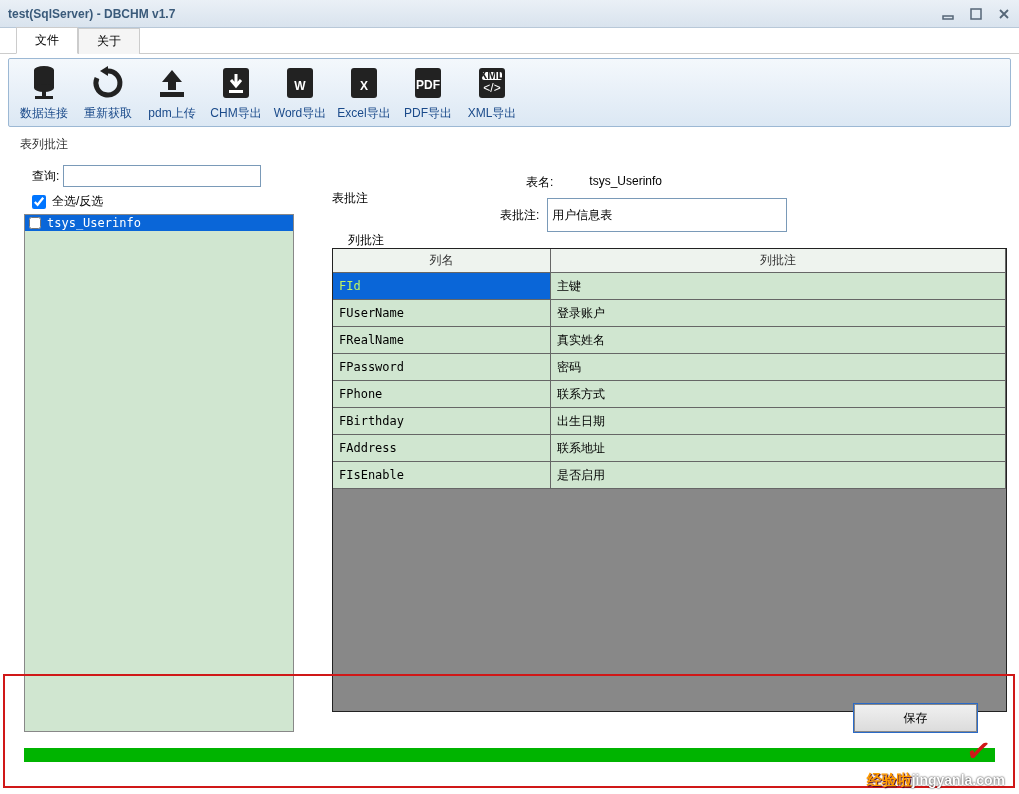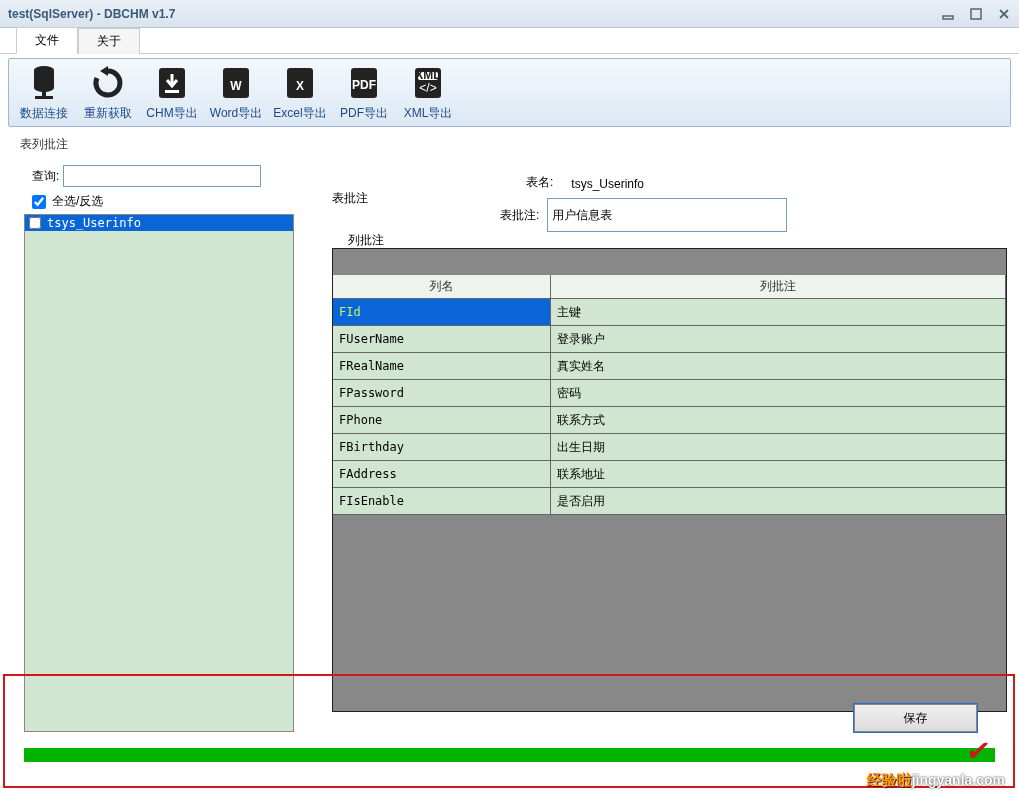--- a/index.html
+++ b/index.html
@@ -28,27 +28,27 @@
 .selectall-row input { width: 14px; height: 14px; }
 
 .table-list { position: absolute; top: 84px; left: 12px; width: 270px; height: 518px; border: 1px solid #888; background: #d0e6d0; }
 .table-list-item { display: flex; align-items: center; gap: 6px; height: 16px; padding: 0 4px; }
 .table-list-item.selected { background: #0a66d8; color: #fff; }
 .table-list-item input { width: 12px; height: 12px; }
 .table-list-item .item-text { font-family: Consolas, monospace; font-size: 12px; }
 
 .right-panel { position: absolute; top: 6px; left: 306px; right: 0; bottom: 66px; }
 .group-title-r1 { position: absolute; top: 18px; left: 14px; margin-top: 36px; }
-.table-name-row { position: absolute; top: 38px; left: 208px; display: flex; align-items: flex-end; gap: 18px; }
+.table-name-row { position: absolute; top: 38px; left: 208px; display: flex; align-items: flex-start; gap: 36px; }
 .table-comment-row { position: absolute; top: 62px; left: 182px; display: flex; align-items: center; gap: 8px; }
 .table-comment-row input { width: 240px; height: 20px; border: 1px solid #7a9ab8; padding: 16px 4px; }
 
 .col-group-label { position: absolute; top: 96px; left: 30px; }
 .col-grid-wrap { position: absolute; top: 112px; left: 14px; right: 0; bottom: 0; border: 1px solid #222; background: #888; }
-.col-grid-head { display: flex; height: 24px; background: #eef3ee; border-bottom: 1px solid #666; margin-top: 26px; }
+.col-grid-head { display: flex; height: 24px; background: #eef3ee; border-bottom: 1px solid #666; }
 .col-grid-head .hcell { border-right: 1px solid #666; display: flex; align-items: center; justify-content: center; color: #333; }
 .col-grid-body .row { display: flex; height: 27px; background: #d0e6d0; }
 .col-grid-body .row.selected .cell:first-child { background: #0a66d8; color: #bef264; }
 .col-grid-body .cell { border-right: 1px solid #666; border-bottom: 1px solid #666; padding: 0 6px; display: flex; align-items: center; font-family: Consolas, monospace; }
 .hcell.c1, .cell.c1 { width: 218px; }
 .hcell.c2, .cell.c2 { flex: 1; }
 
 .save-btn { position: absolute; right: 30px; bottom: 46px; width: 123px; height: 28px; background: linear-gradient(#f0f0f0,#dcdcdc); border: 1px solid #888; outline: 1px solid #2a6ac8; outline-offset: 0; display: flex; align-items: center; justify-content: center; cursor: default; }
 
 .status-bar { position: absolute; left: 12px; right: 12px; bottom: 16px; height: 14px; background: #00b400; }
@@ -106,20 +106,29 @@
     <span class="tool-label">数据连接</span>
   </div>
   <div class="tool-btn">
     <span class="icon-slot">
       <svg width="34" height="34">
           <path d="M17 5 A12 12 0 1 1 6 12" fill="none" stroke="#222" stroke-width="5"></path>
           <path d="M17 0 L17 10 L9 5 Z" fill="#222"></path>
         </svg>
     </span>
     <span class="tool-label">重新获取</span>
+  </div>
+  <div class="tool-btn">
+    <span class="icon-slot">
+      <svg width="34" height="34">
+          <path d="M17 4 L27 16 L21 16 L21 24 L13 24 L13 16 L7 16 Z" fill="#222"></path>
+          <rect x="5" y="26" width="24" height="5" fill="#222"></rect>
+        </svg>
+    </span>
+    <span class="tool-label">pdm上传</span>
   </div>
   <div class="tool-btn">
     <span class="icon-slot">
       <svg width="34" height="34">
           <rect x="4" y="2" width="26" height="30" rx="3" fill="#222"></rect>
           <path d="M17 8 L17 18 M12 14 L17 20 L22 14" stroke="#fff" stroke-width="3" fill="none"></path>
           <rect x="10" y="24" width="14" height="3" fill="#fff"></rect>
         </svg>
     </span>
     <span class="tool-label">CHM导出</span>

